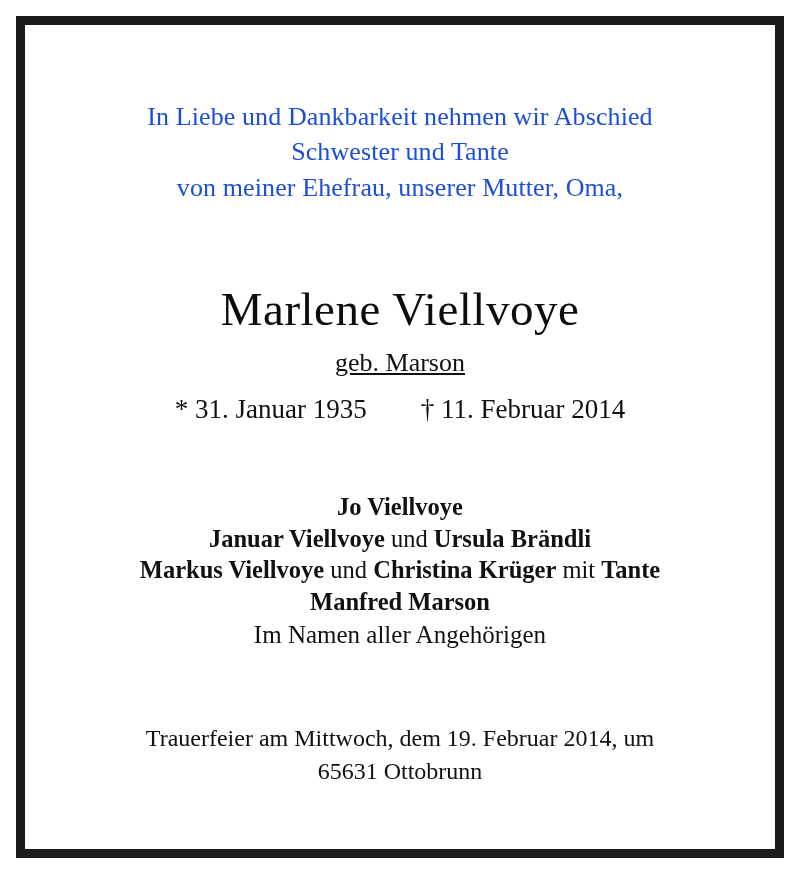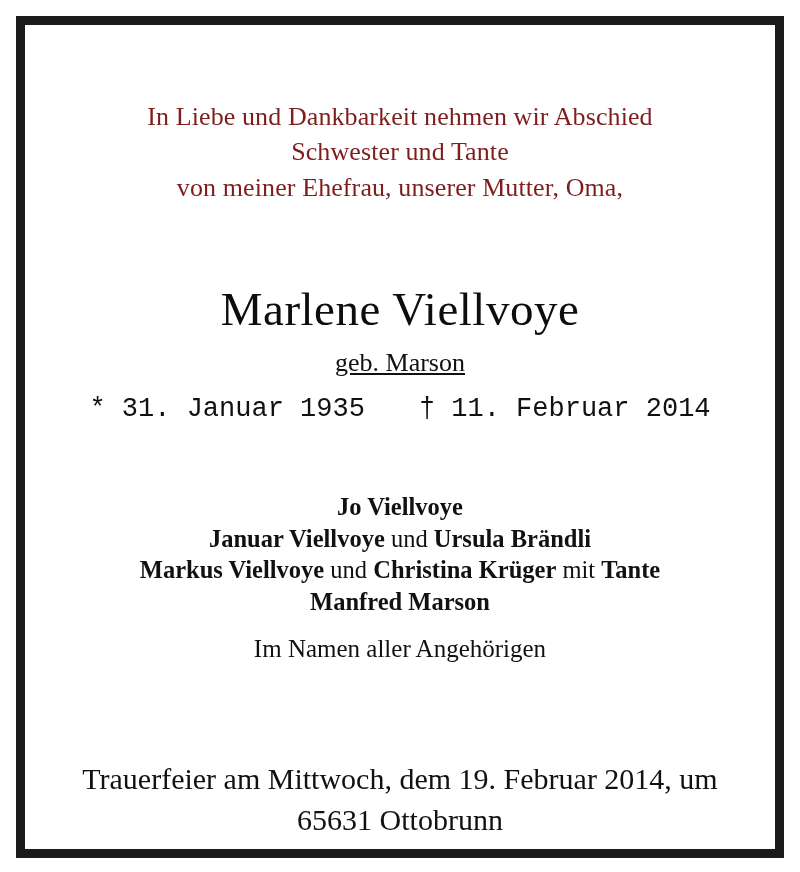--- a/index.html
+++ b/index.html
@@ -30,21 +30,21 @@
     flex-direction: column;
     align-items: center;
     padding: 0 54px;
   }
   .intro {
     margin-top: 74px;
     text-align: center;
     font-size: 26px;
     line-height: 1.36;
     font-family: "Liberation Serif", serif;
-    color: #7f1d1d;
+    color: #1d4ed8;
     letter-spacing: 0.1px;
   }
   .intro div { white-space: nowrap; }
 
   .name {
     margin-top: 80px;
     text-align: center;
     font-size: 47px;
     line-height: 1.05;
     font-family: "Liberation Serif", serif;
@@ -61,47 +61,46 @@
   }
   .dates {
     margin-top: 14px;
     text-align: center;
     font-size: 27px;
     line-height: 1.2;
     color: #111111;
     display: flex;
     justify-content: center;
     gap: 54px;
-    font-family: Liberation Mono, monospace;
   }
   .dates span { white-space: nowrap; }
 
   .mourners {
     margin-top: 66px;
     text-align: center;
     font-size: 24.5px;
     line-height: 1.29;
     color: #111111;
   }
   .mourners .row { white-space: nowrap; }
   .mourners b { font-weight: bold; }
   .mourners .plain { font-weight: normal; }
   .behalf {
-    margin-top: 16px;
+    margin-top: 2px;
     text-align: center;
     font-size: 25px;
     line-height: 1.3;
     font-weight: normal;
     color: #111111;
   }
 
   .service {
-    margin-top: 92px;
+    margin-top: 70px;
     text-align: center;
-    font-size: 30px;
+    font-size: 24px;
     line-height: 1.38;
     color: #111111;
   }
   .service div { white-space: nowrap; }
 </style>
 </head>
 <body>
 
 <div class="notice-frame">
   <div class="notice-border">

